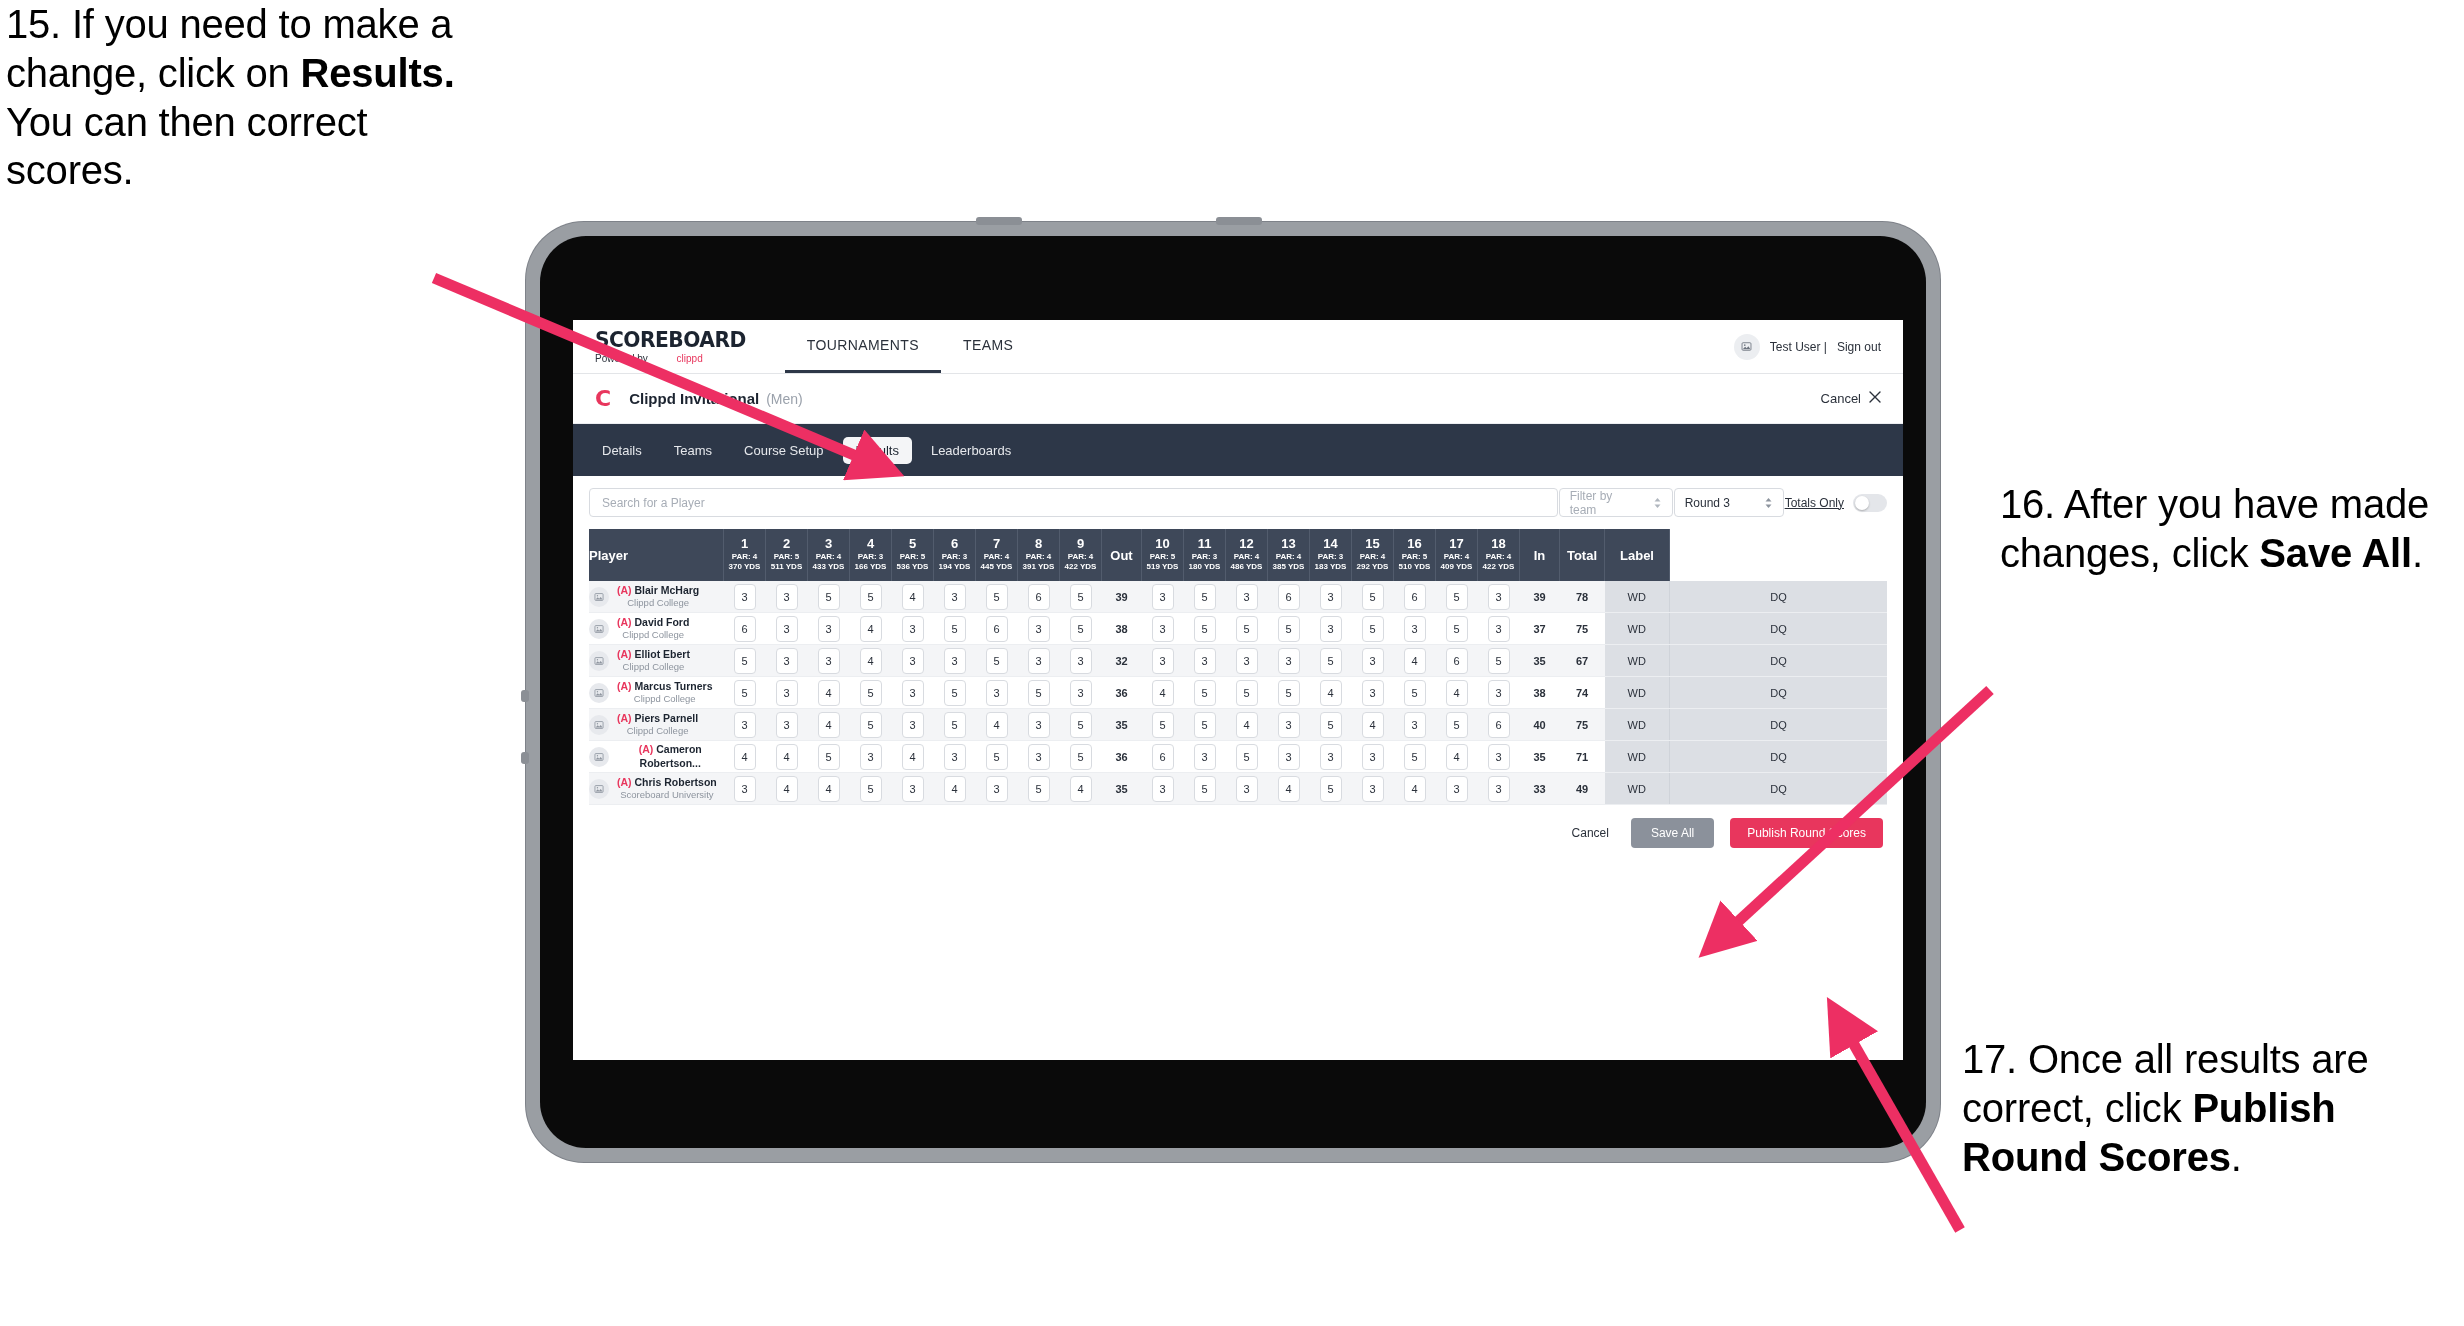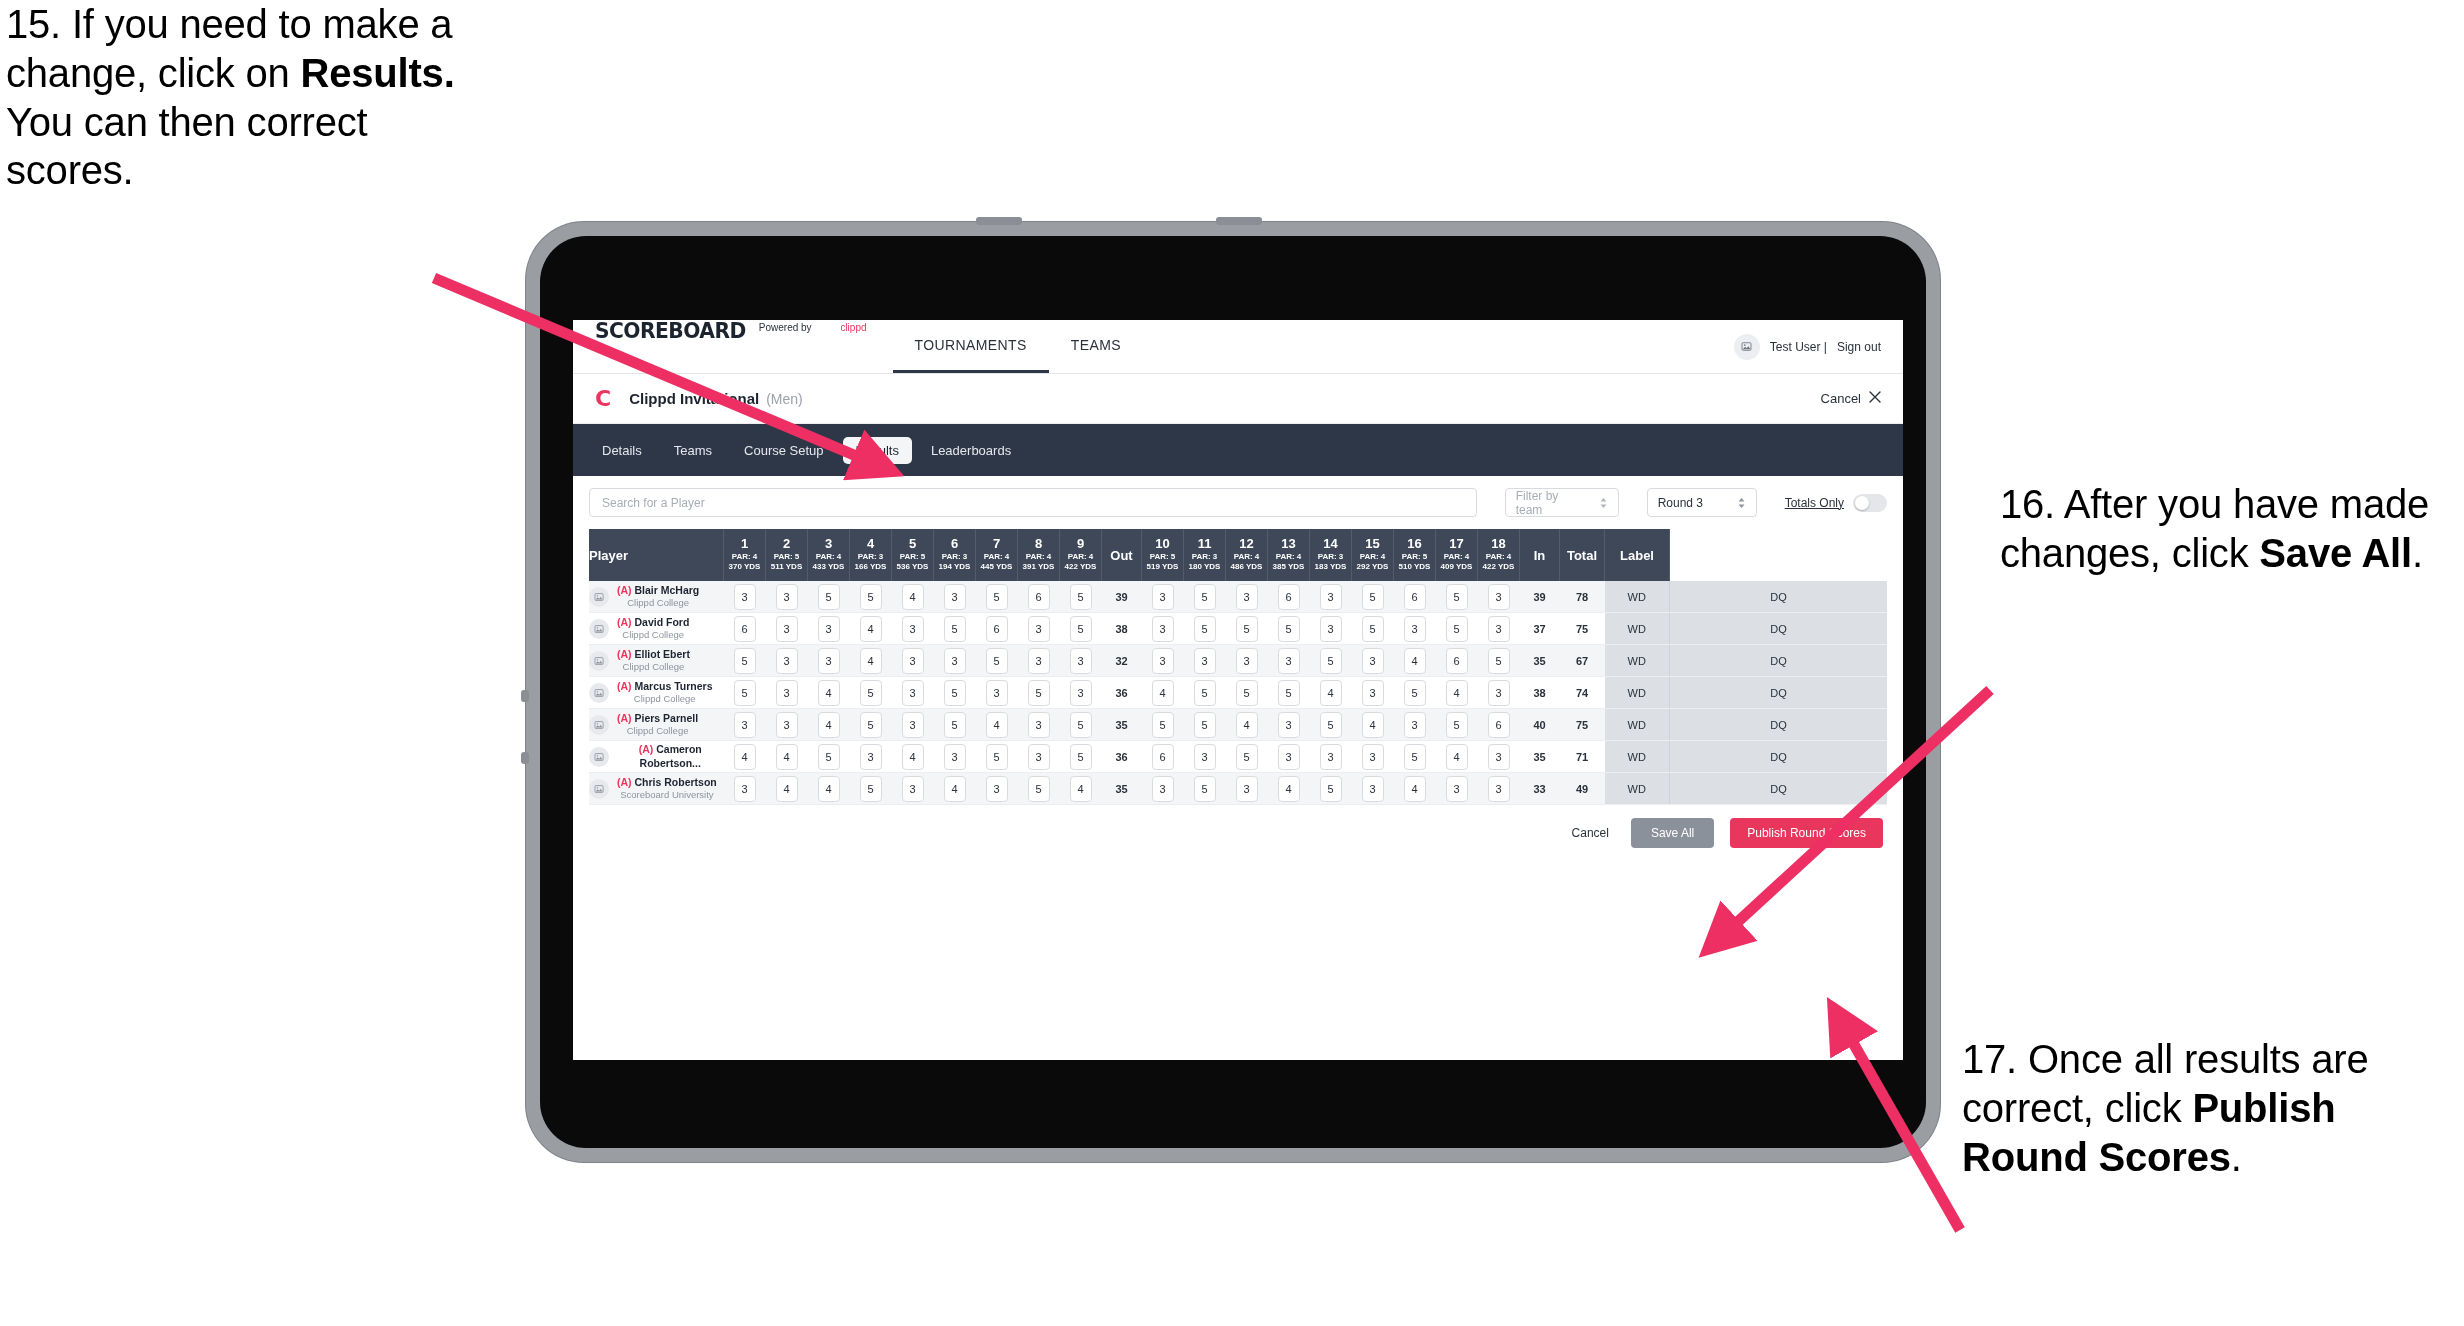--- a/index.html
+++ b/index.html
@@ -67,21 +67,21 @@
   
   #topnav {
     height: 53px;
     background: #ffffff;
     border-bottom: 1px solid #e3e5e8;
     display: flex;
     align-items: stretch;
     position: relative;
   }
   #brand {
-    display: flex; flex-direction: row; justify-content: center;
+    display: flex; flex-direction: column; justify-content: center;
     padding: 0 26px 0 22px;
     min-width: 150px;
   }
   #brand-title {
     font-family: "DejaVu Sans", sans-serif;
     font-weight: 700;
     font-size: 22px;
     letter-spacing: -0.6px;
     color: #1c2430;
     line-height: 1;
@@ -162,21 +162,21 @@
   .tab.active {
     background: #f4f5f7;
     color: #1c2430;
     font-weight: 400;
   }
 
   
   #filterbar {
     display: flex; align-items: center;
     padding: 12px 16px;
-    gap: 28px;
+    gap: 1px;
     background: #fff;
   }
   #search-input {
     flex: 1;
     height: 27px;
     border: 1px solid #d8dbe0;
     border-radius: 4px;
     padding: 0 12px;
     font-size: 12px;
     color: #2b313b;

